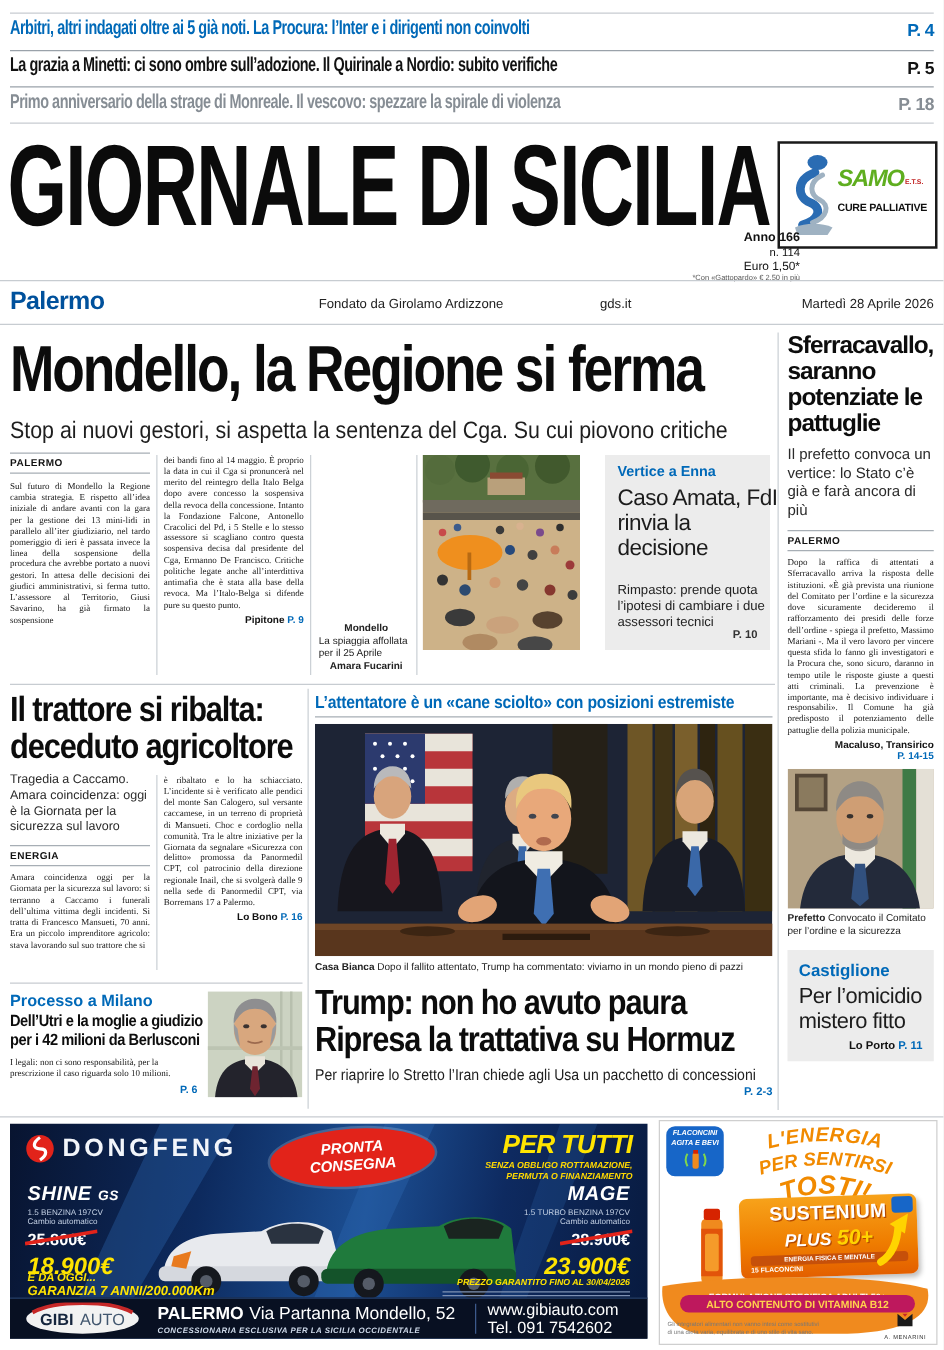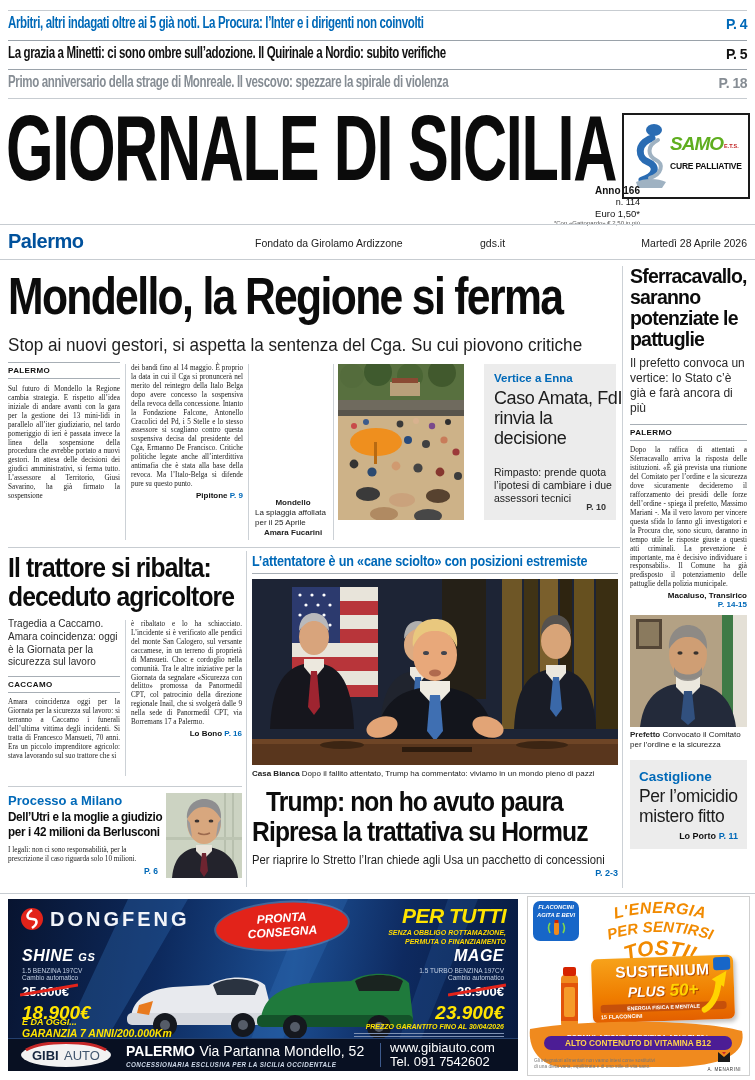--- a/index.html
+++ b/index.html
@@ -166,21 +166,21 @@
 
   <div class="abs" style="left:8px;top:553px;width:234px;">
     <div style="font-size:28px;font-weight:800;letter-spacing:-1px;line-height:1.04;color:#0c0c0c;">
       <span class="cx88">Il trattore si ribalta:</span><br>
       <span class="cx88">deceduto agricoltore</span>
     </div>
   </div>
   <div class="abs" style="left:8px;top:618px;width:234px;height:162px;">
     <div class="abs" style="left:0;top:0;width:112px;">
       <div style="font-size:10px;line-height:1.28;color:#2a2a2a;">Tragedia a Caccamo. Amara coincidenza: oggi è la Giornata per la sicurezza sul lavoro</div>
-      <div class="kicker kicker-rules" style="margin-top:7px;">CACCAMO</div>
+      <div class="kicker kicker-rules" style="margin-top:7px;">ENERGIA</div>
       <div class="serif-body" style="margin-top:5px;">Amara coincidenza oggi per la Giornata per la sicurezza sul lavoro: si terranno a Caccamo i funerali dell’ultima vittima degli incidenti. Si tratta di Francesco Mansueti, 70 anni. Era un piccolo imprenditore agricolo: stava lavorando sul suo trattore che si</div>
     </div>
     <div class="vl" style="left:117px;top:2px;height:156px;"></div>
     <div class="abs" style="left:123px;top:2px;width:111px;">
       <div class="serif-body">è ribaltato e lo ha schiacciato. L’incidente si è verificato alle pendici del monte San Calogero, sul versante caccamese, in un terreno di proprietà di Mansueti. Choc e cordoglio nella comunità. Tra le altre iniziative per la Giornata da segnalare «Sicurezza con delitto» promossa da Panormedil CPT, col patrocinio della direzione regionale Inail, che si svolgerà dalle 9 nella sede di Panormedil CPT, via Borremans 17 a Palermo.</div>
       <div class="byline" style="margin-top:2px;">
         <span>Lo Bono</span>
         <span class="blue">P. 16</span>
       </div>
     </div>
@@ -283,21 +283,21 @@
         <rect x="0" y="160" width="366" height="5" fill="#6e4526"></rect>
         <rect x="150" y="168" width="70" height="5" fill="#2c1b0e"></rect>
         <ellipse cx="90" cy="166" rx="22" ry="4" fill="#3c2513"></ellipse>
         <ellipse cx="290" cy="166" rx="26" ry="4" fill="#3c2513"></ellipse>
       </svg>
     </div>
     <div class="caption" style="margin-top:4px;white-space:nowrap;overflow:hidden;">
       <span class="b">Casa Bianca</span>
       <span>Dopo il fallito attentato, Trump ha commentato: viviamo in un mondo pieno di pazzi</span>
     </div>
-    <div style="font-size:28px;font-weight:800;letter-spacing:-1px;line-height:1.06;margin-top:8px;color:#0c0c0c;text-align:center;">
+    <div style="font-size:28px;font-weight:800;letter-spacing:-1px;line-height:1.06;margin-top:8px;color:#0c0c0c;">
       <span class="cx88">Trump: non ho avuto paura</span><br>
       <span class="cx88">Ripresa la trattativa su Hormuz</span>
     </div>
     <div style="font-size:12.5px;color:#1e1e1e;margin-top:7px;">
       <span class="cx90">Per riaprire lo Stretto l’Iran chiede agli Usa un pacchetto di concessioni</span>
     </div>
     <div style="text-align:right;font-size:9px;font-weight:bold;margin-top:1px;" class="blue">P. 2-3</div>
   </div>
 
   <div class="abs" style="left:630px;top:266px;width:117px;">
@@ -500,21 +500,21 @@
         <path d="M4 40 C14 34 18 24 19 10" stroke="#ffd400" stroke-width="6" fill="none" stroke-linecap="round"></path>
         <polygon points="12,10 27,2 24,18" fill="#ffd400"></polygon>
       </svg>
       <div style="position:absolute;right:3px;top:2px;width:17px;height:13px;background:#1766c8;border-radius:3px;"></div>
     </div>
 
     <svg class="abs" width="219" height="52" style="left:0px;top:122px;">
       <path d="M2 10 C60 0 170 0 214 12 C218 30 204 46 150 48 L30 48 C10 44 0 28 2 10 Z" fill="#f08a1e"></path>
     </svg>
     <div class="abs" style="left:14px;top:136px;width:192px;text-align:center;font-size:7.3px;font-weight:bold;color:#fff;">FORMULAZIONE SPECIFICA ADULTI 50+</div>
-    <div class="abs" style="left:16px;top:139px;width:188px;background:#4c1d95;border-radius:8px;text-align:center;
+    <div class="abs" style="left:16px;top:139px;width:188px;background:#be185d;border-radius:8px;text-align:center;
          font-size:8.3px;font-weight:800;color:#ffd24d;padding:2px 0;">ALTO CONTENUTO DI VITAMINA B12</div>
 
     <div class="abs" style="left:6px;bottom:4px;font-size:4.8px;color:#777;line-height:1.4;">
       <span>Gli integratori alimentari non vanno intesi come sostitutivi</span><br>
       <span>di una dieta varia, equilibrata e di uno stile di vita sano.</span>
     </div>
     <div class="abs" style="right:8px;bottom:3px;text-align:center;">
       <svg width="14" height="12" viewBox="0 0 14 12">
         <polygon points="1,1 7,6 13,1 13,11 1,11" fill="#1a1a1a"></polygon>
         <polygon points="5,1 7,3.4 9,1" fill="#c62828"></polygon>

